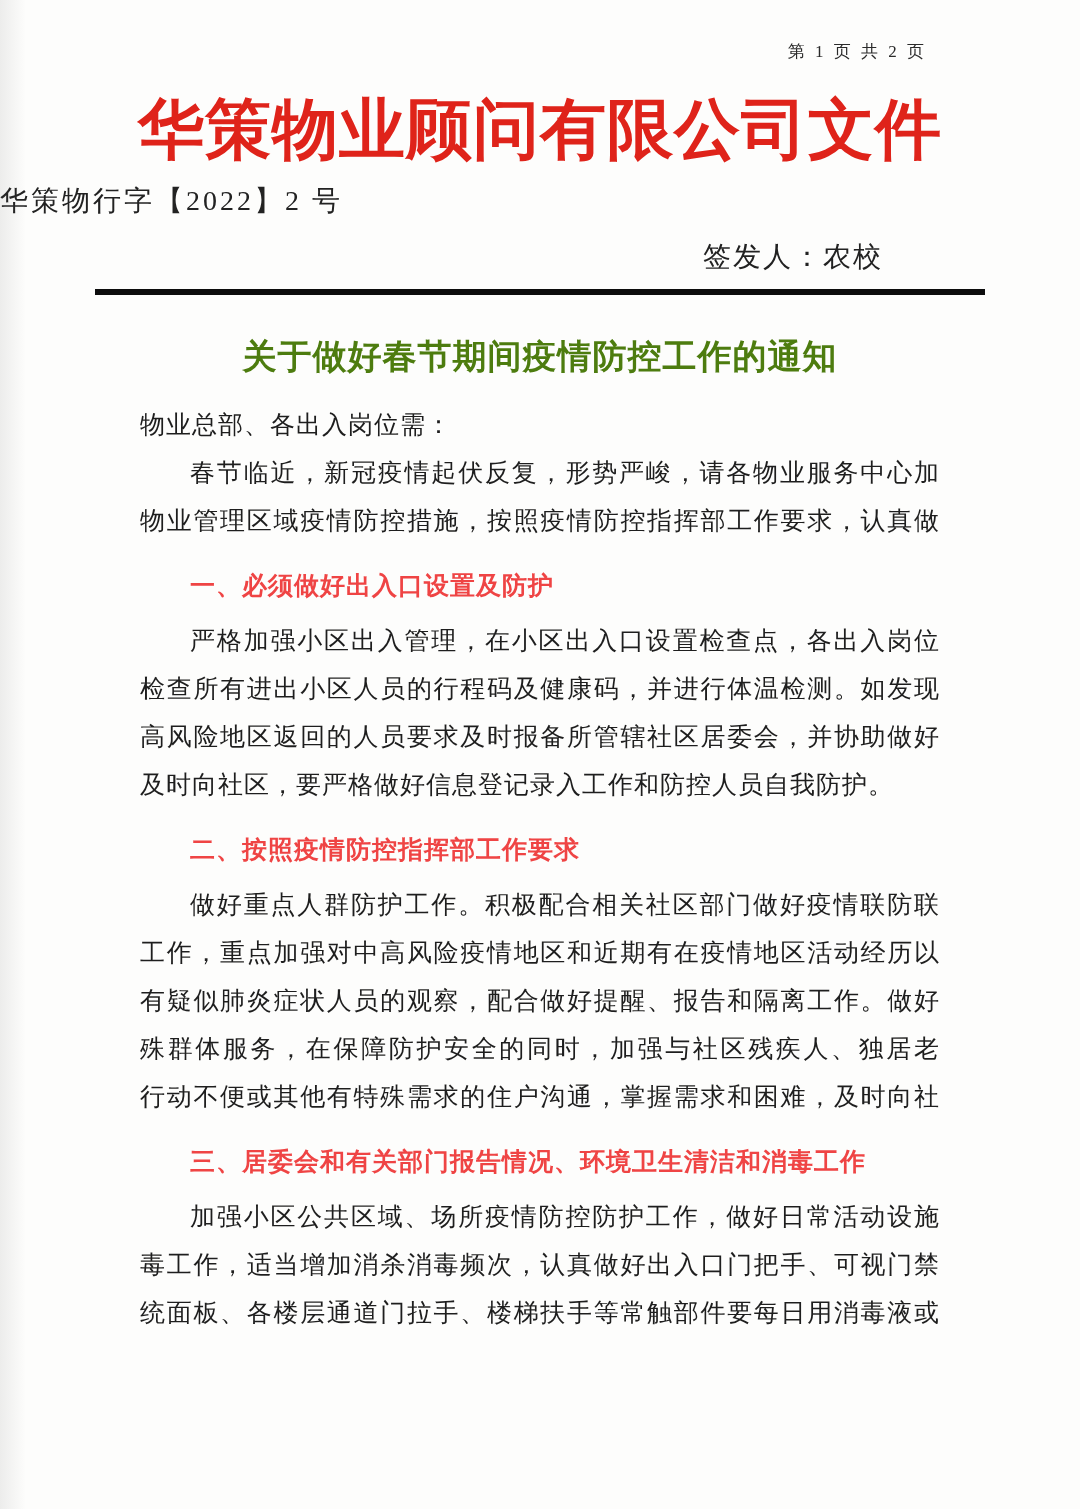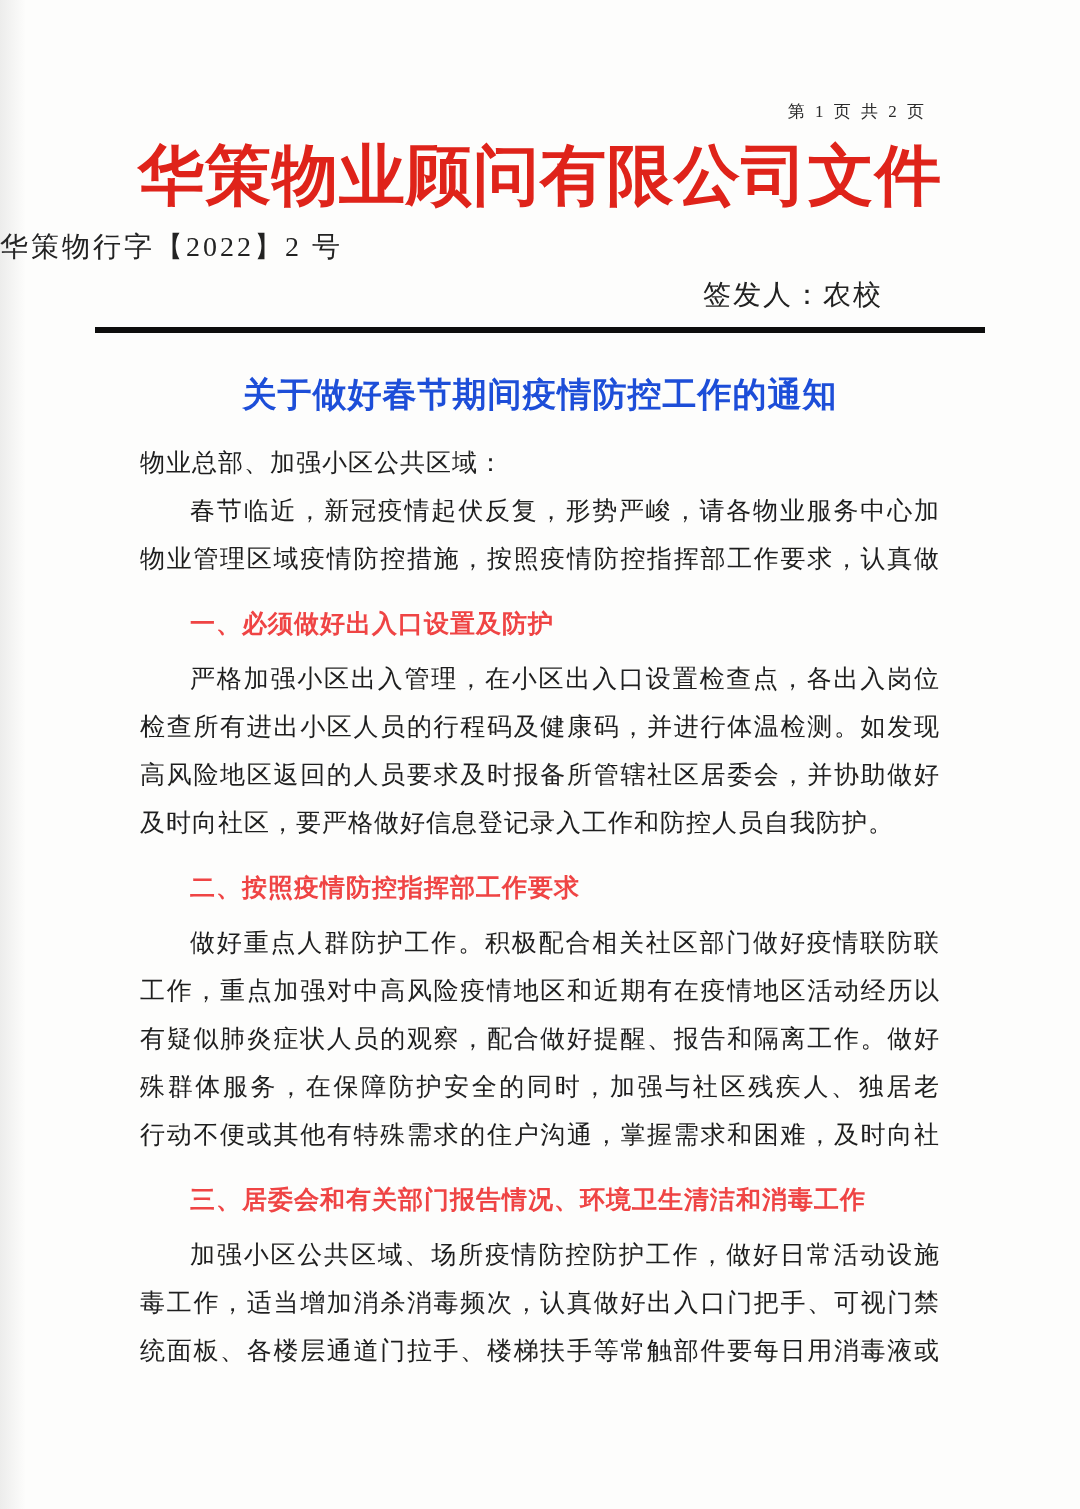--- a/index.html
+++ b/index.html
@@ -17,51 +17,51 @@
   .sheet::before {
     content: "";
     position: absolute;
     left: 0; top: 0; bottom: 0;
     width: 26px;
     background: linear-gradient(to right, rgba(90,90,90,0.10), rgba(90,90,90,0.0));
     pointer-events: none;
   }
 
   .page-indicator {
-    margin-top: 102px;
+    margin-top: 42px;
     padding-right: 153px;
     text-align: right;
     font-size: 17px;
     letter-spacing: 3px;
     color: #2a2a2a;
     line-height: 20px;
   }
 
   .org-title {
-    margin-top: 14px;
+    margin-top: 28px;
     text-align: center;
     font-size: 66px;
     font-weight: bold;
     letter-spacing: 1px;
     line-height: 1.2;
     color: #df231a;
     font-family: "Liberation Serif", "DejaVu Serif", serif;
     white-space: nowrap;
   }
 
   .doc-number {
     margin-top: 12px;
     font-size: 28px;
     letter-spacing: 3px;
     line-height: 40px;
     color: #222;
   }
 
   .issuer {
-    margin-top: 8px;
+    margin-top: 16px;
     padding-right: 197px;
     text-align: right;
     font-size: 28px;
     letter-spacing: 2px;
     line-height: 40px;
     color: #222;
   }
 
   .divider {
     margin: 12px 95px 0 95px;
@@ -69,21 +69,21 @@
     background: #0d0d0d;
   }
 
   .notice-title {
     margin-top: 36px;
     text-align: center;
     font-size: 34px;
     font-weight: bold;
     letter-spacing: 1px;
     line-height: 50px;
-    color: #1d4ed8;
+    color: #4d7c0f;
     font-family: "Liberation Sans", "DejaVu Sans", sans-serif;
   }
 
   .body {
     margin: 20px 140px 0 140px;
     font-size: 25px;
     color: #1e1e1e;
   }
   .line {
     height: 48px;
@@ -122,21 +122,21 @@
   <div class="doc-number">华策物行字【2022】2 号</div>
 
   <div class="issuer">签发人：农校</div>
 
   <div class="divider"></div>
 
   <div class="notice-title">关于做好春节期间疫情防控工作的通知</div>
 
   <div class="body">
 
-    <div class="line end">物业总部、加强小区公共区域：</div>
+    <div class="line end">物业总部、各出入岗位需：</div>
 
     <div class="line first">春节临近，新冠疫情起伏反复，形势严峻，请各物业服务中心加强</div>
     <div class="line">物业管理区域疫情防控措施，按照疫情防控指挥部工作要求，认真做好</div>
 
     <div class="heading">一、必须做好出入口设置及防护</div>
     <div class="line first">严格加强小区出入管理，在小区出入口设置检查点，各出入岗位需</div>
     <div class="line">检查所有进出小区人员的行程码及健康码，并进行体温检测。如发现中</div>
     <div class="line">高风险地区返回的人员要求及时报备所管辖社区居委会，并协助做好相</div>
     <div class="line end">及时向社区，要严格做好信息登记录入工作和防控人员自我防护。</div>
 

